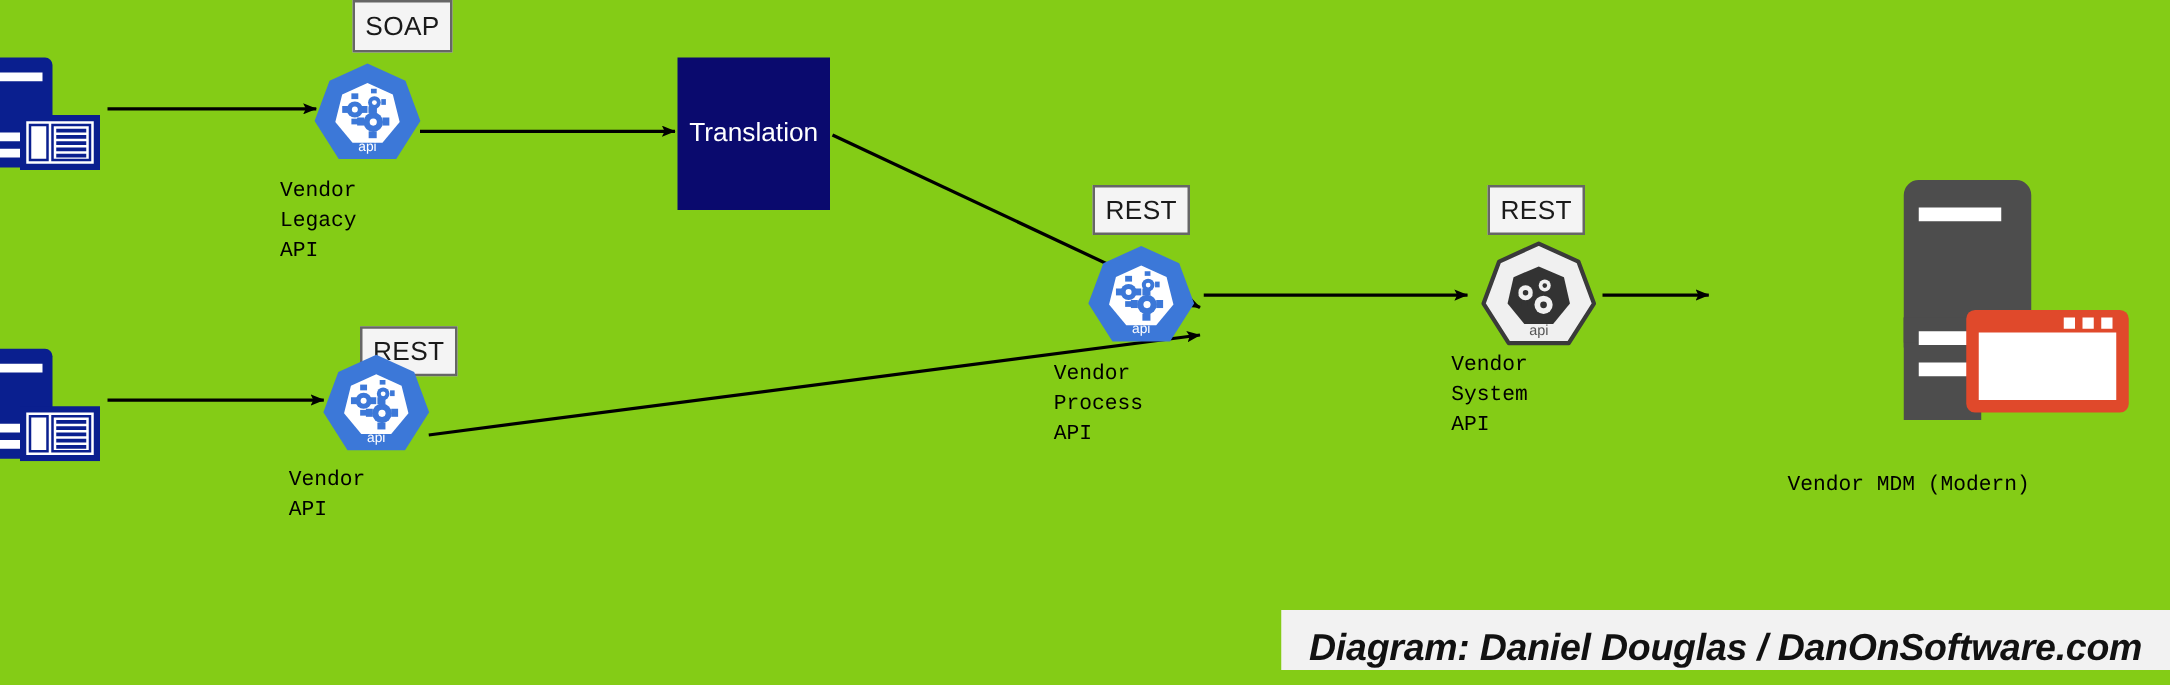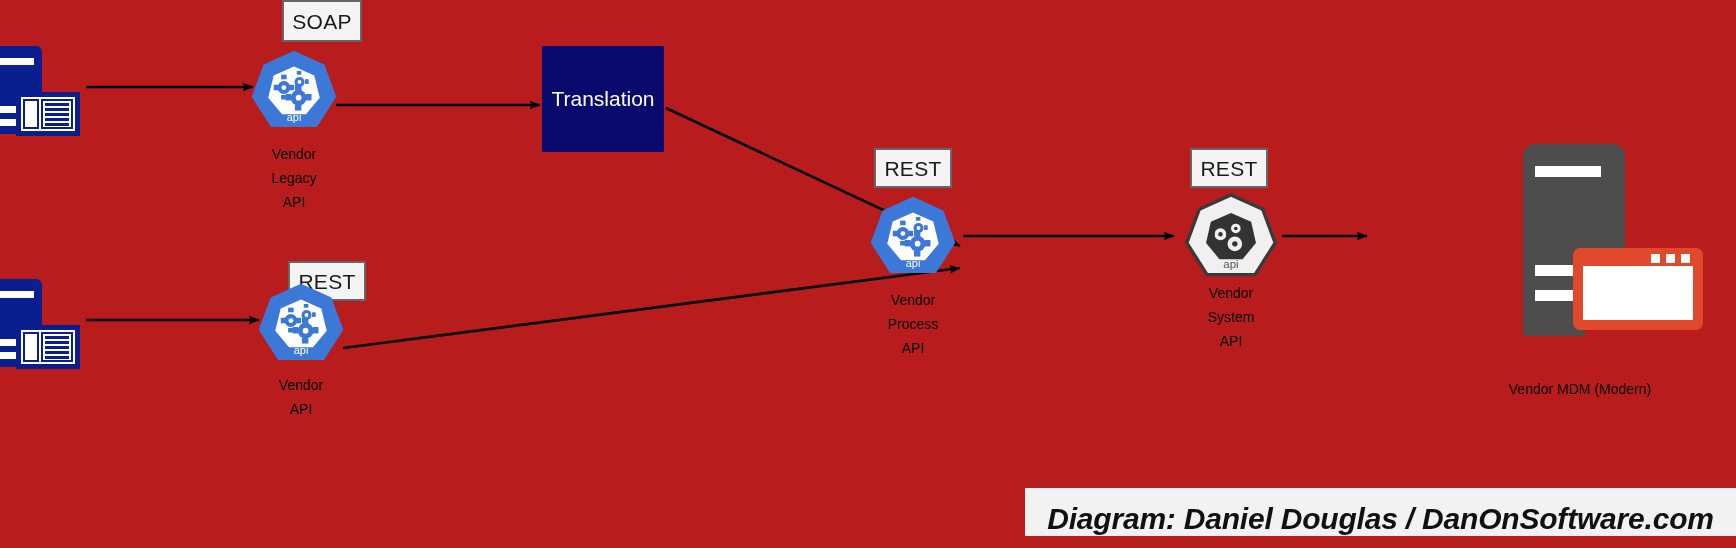--- a/index.html
+++ b/index.html
@@ -8,21 +8,21 @@
     background: #ffffff;
   }
   body {
     font-family: "Liberation Sans", sans-serif;
     -webkit-font-smoothing: antialiased;
   }
   #canvas {
     position: relative;
     width: 1736px;
     height: 548px;
-    background: #b91c1c;
+    background: #84cc16;
     overflow: hidden;
   }
   #edges {
     position: absolute;
     left: 0;
     top: 0;
     width: 1736px;
     height: 548px;
     pointer-events: none;
   }
@@ -37,25 +37,25 @@
     font-size: 21px;
     line-height: 1;
     letter-spacing: 0.3px;
     display: flex;
     align-items: center;
     justify-content: center;
     box-sizing: border-box;
   }
   .node-caption {
     position: absolute;
-    text-align: center;
     color: #000000;
-    font-size: 14px;
+    font-size: 17px;
     line-height: 24px;
     white-space: pre-line;
+    font-family: Liberation Mono, monospace;
   }
   .translation-box {
     position: absolute;
     background: #0a0a6e;
     display: flex;
     align-items: center;
     justify-content: center;
     color: #ffffff;
     font-size: 21px;
     box-sizing: border-box;
@@ -151,21 +151,21 @@
         <rect x="51" y="62" width="7" height="6"></rect>
         <rect x="51" y="40" width="7" height="6"></rect>
       </g>
       <text x="50" y="79" fill="#ffffff" font-family="Liberation Sans, sans-serif" font-size="12" text-anchor="middle">api</text>
     </svg>
   </div>
   <div class="node-caption" style="left:224px; top:142px; width:140px;">Vendor
 Legacy
 API</div>
 
-  <div class="translation-box" style="left:542px; top:46px; width:122px; height:106px;">
+  <div class="translation-box" style="left:542px; top:46px; width:122px; height:122px;">
     <span>Translation</span>
   </div>
 
   <div class="node" style="left:-12px; top:277px; width:100px; height:92px;">
     <svg class="icon-svg" width="100" height="92" viewBox="0 0 100 92">
       <path d="M4,8 a6,6 0 0 1 6,-6 h38 a6,6 0 0 1 6,6 v82 h-50 z" fill="#0a1f8f"></path>
       <rect x="12" y="14" width="34" height="7" fill="#ffffff"></rect>
       <rect x="4" y="62" width="30" height="7" fill="#ffffff"></rect>
       <rect x="4" y="75" width="30" height="7" fill="#ffffff"></rect>
       <rect x="28" y="48" width="64" height="44" fill="#0a1f8f"></rect>

